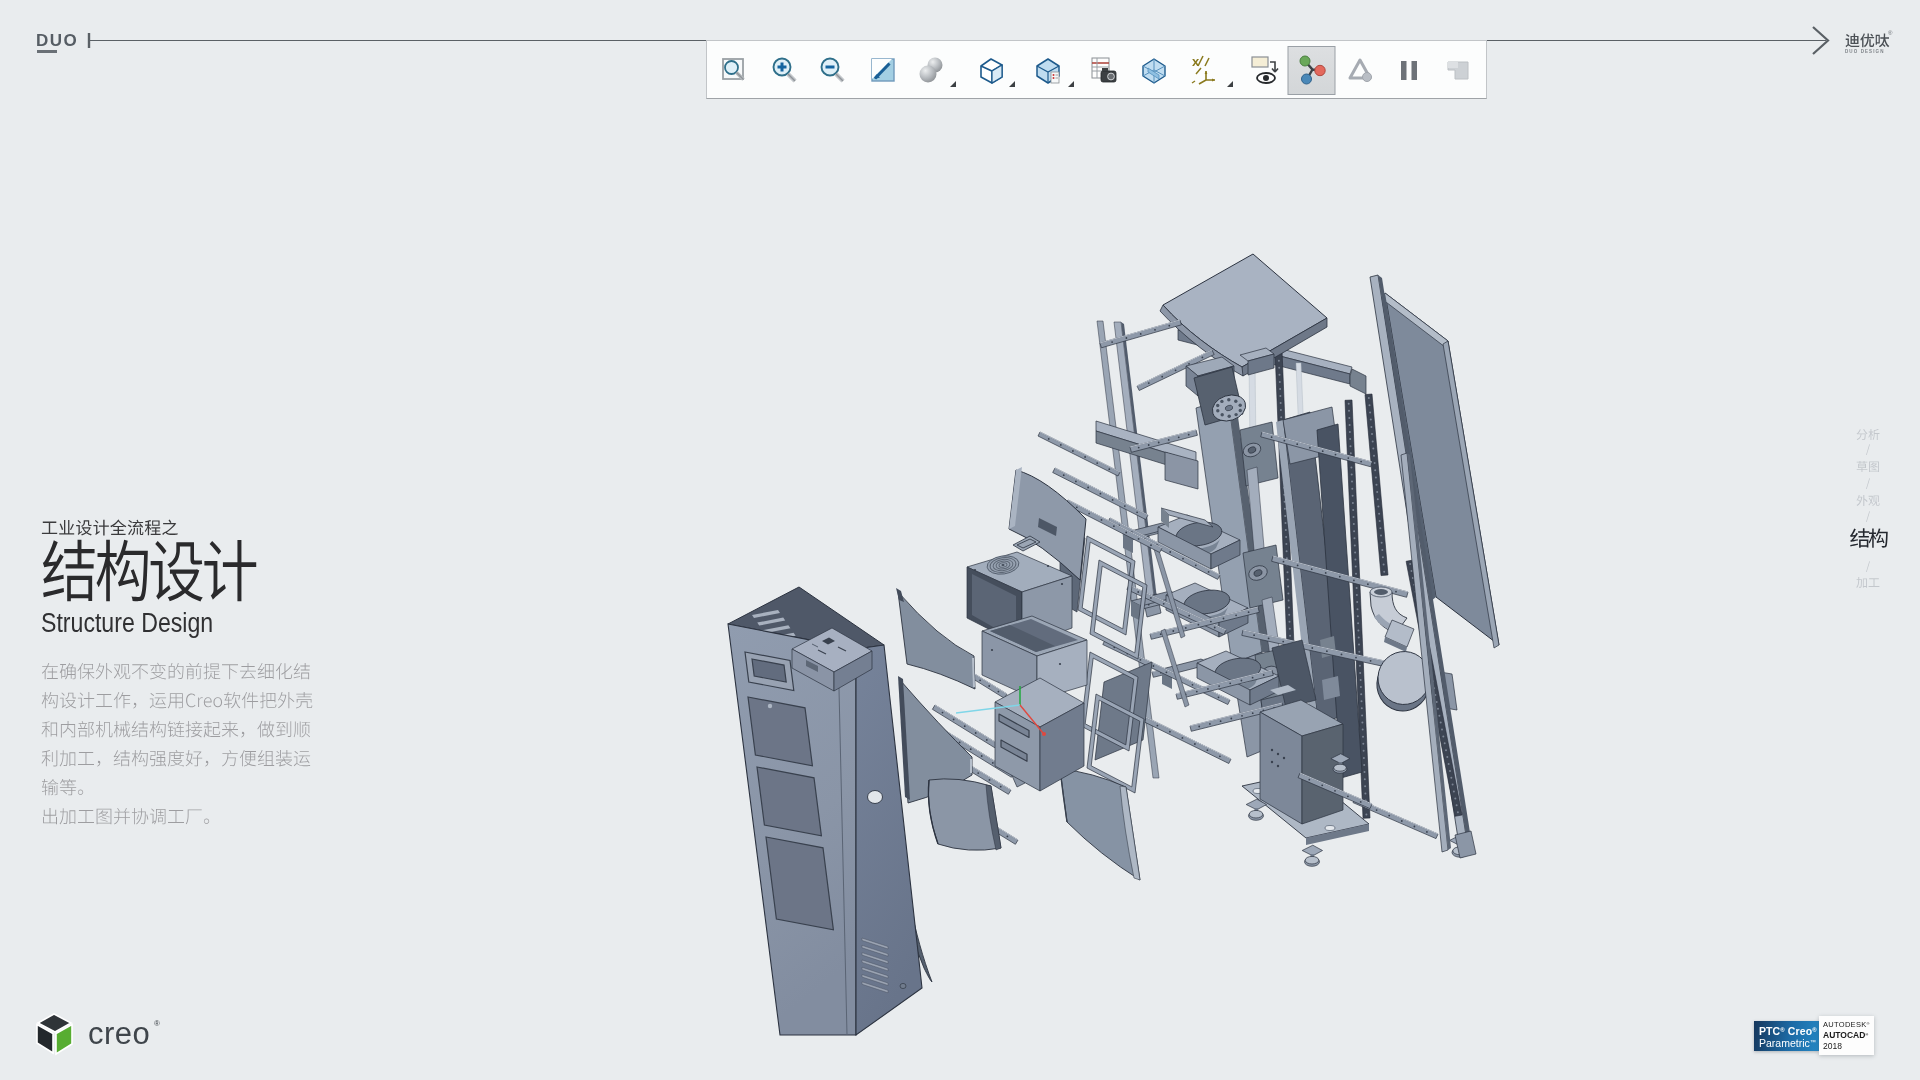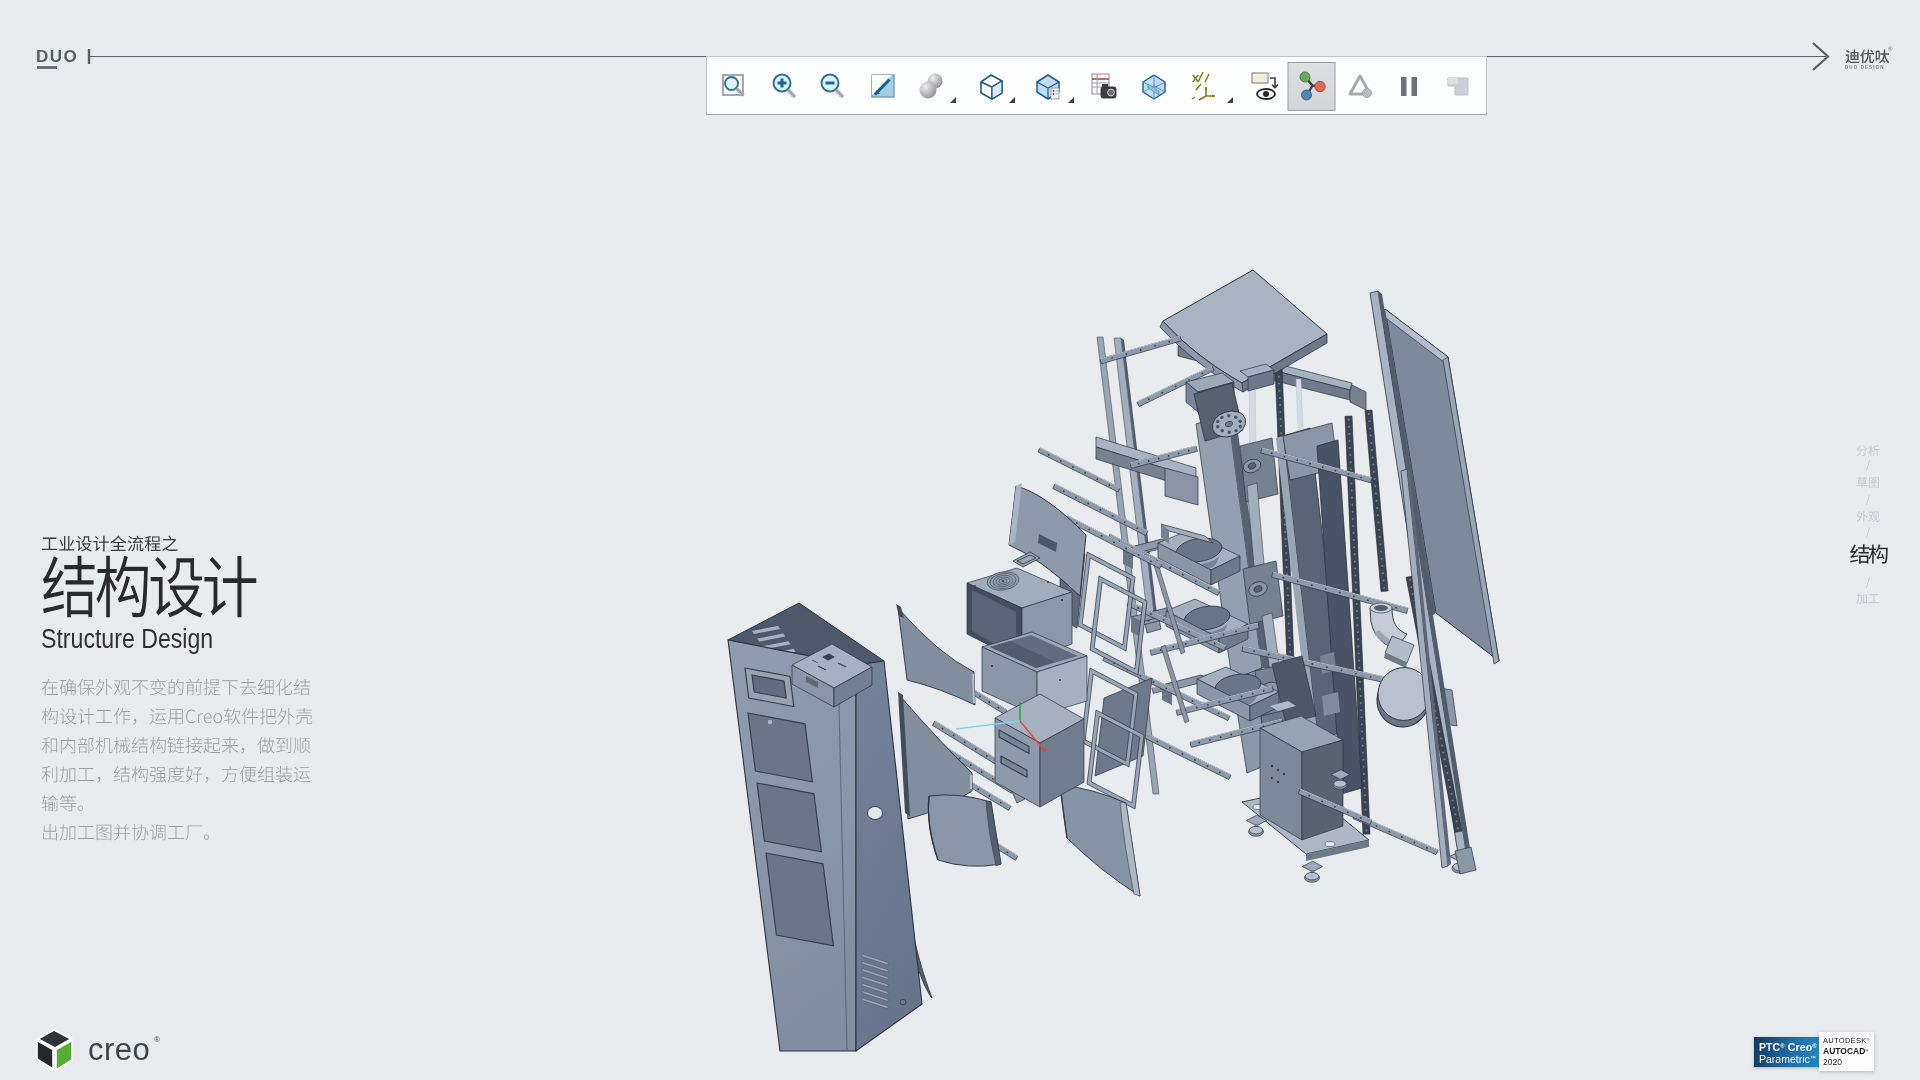--- a/index.html
+++ b/index.html
@@ -1,19 +1,19 @@
 <!DOCTYPE html>
 <html><head><meta charset="utf-8"><title>结构设计</title>
 <style>
 html,body{margin:0;padding:0;width:1920px;height:1080px;overflow:hidden;
 background:#e9ecee;font-family:"Liberation Sans",sans-serif;}
 .abs{position:absolute;}
 </style></head>
 <body>
-<div class="abs" style="left:0;top:16px;width:1920px;height:860px">
+<div class="abs" style="left:0;top:0;width:1920px;height:860px">
 <svg width="1920" height="1080" viewBox="0 0 1920 1080" style="position:absolute;left:0;top:0">
       <defs>
         <linearGradient id="twf" x1="0" y1="0" x2="0.25" y2="1">
           <stop offset="0%" stop-color="#909caf"></stop>
           <stop offset="60%" stop-color="#8a95a7"></stop>
           <stop offset="100%" stop-color="#828da0"></stop>
         </linearGradient>
         <linearGradient id="twr" x1="0" y1="0" x2="0.3" y2="1">
           <stop offset="0%" stop-color="#76839a"></stop>
           <stop offset="100%" stop-color="#68748a"></stop>
@@ -798,14 +798,14 @@
 <text x="124" y="26" font-family="Liberation Sans" font-size="8" fill="#3f454b">®</text>
 </svg>
 
 <div class="abs" style="left:1754px;top:1021px;width:65px;height:30px;background:linear-gradient(100deg,#16375c 0%,#1d6ba6 55%,#2487c4 100%);color:#fff;box-shadow:0 1px 3px rgba(60,70,80,0.35)">
 <div style="margin:4px 0 0 5px;font-size:10.5px;font-weight:bold;letter-spacing:0.1px">PTC<span style="font-size:6px;vertical-align:3px">®</span> Creo<span style="font-size:6px;vertical-align:3px">®</span></div>
 <div style="margin:0 0 0 5px;font-size:10.5px">Parametric<span style="font-size:6px;vertical-align:3px">™</span></div>
 </div>
 <div class="abs" style="left:1819px;top:1016px;width:55px;height:39px;background:#fdfdfd;color:#1a1a1a;box-shadow:0 1px 4px rgba(60,70,80,0.3)">
 <div style="margin:4px 0 0 4px;font-size:7.5px;letter-spacing:0.3px">AUTODESK<span style="font-size:4px;vertical-align:2px">®</span></div>
 <div style="margin:1px 0 0 4px;font-size:8.5px;font-weight:bold">AUTOCAD<span style="font-size:4px;vertical-align:2px">®</span></div>
-<div style="margin:1px 0 0 4px;font-size:8.5px">2020</div>
+<div style="margin:1px 0 0 4px;font-size:8.5px">2018</div>
 </div>
 </div>
 </body></html>

